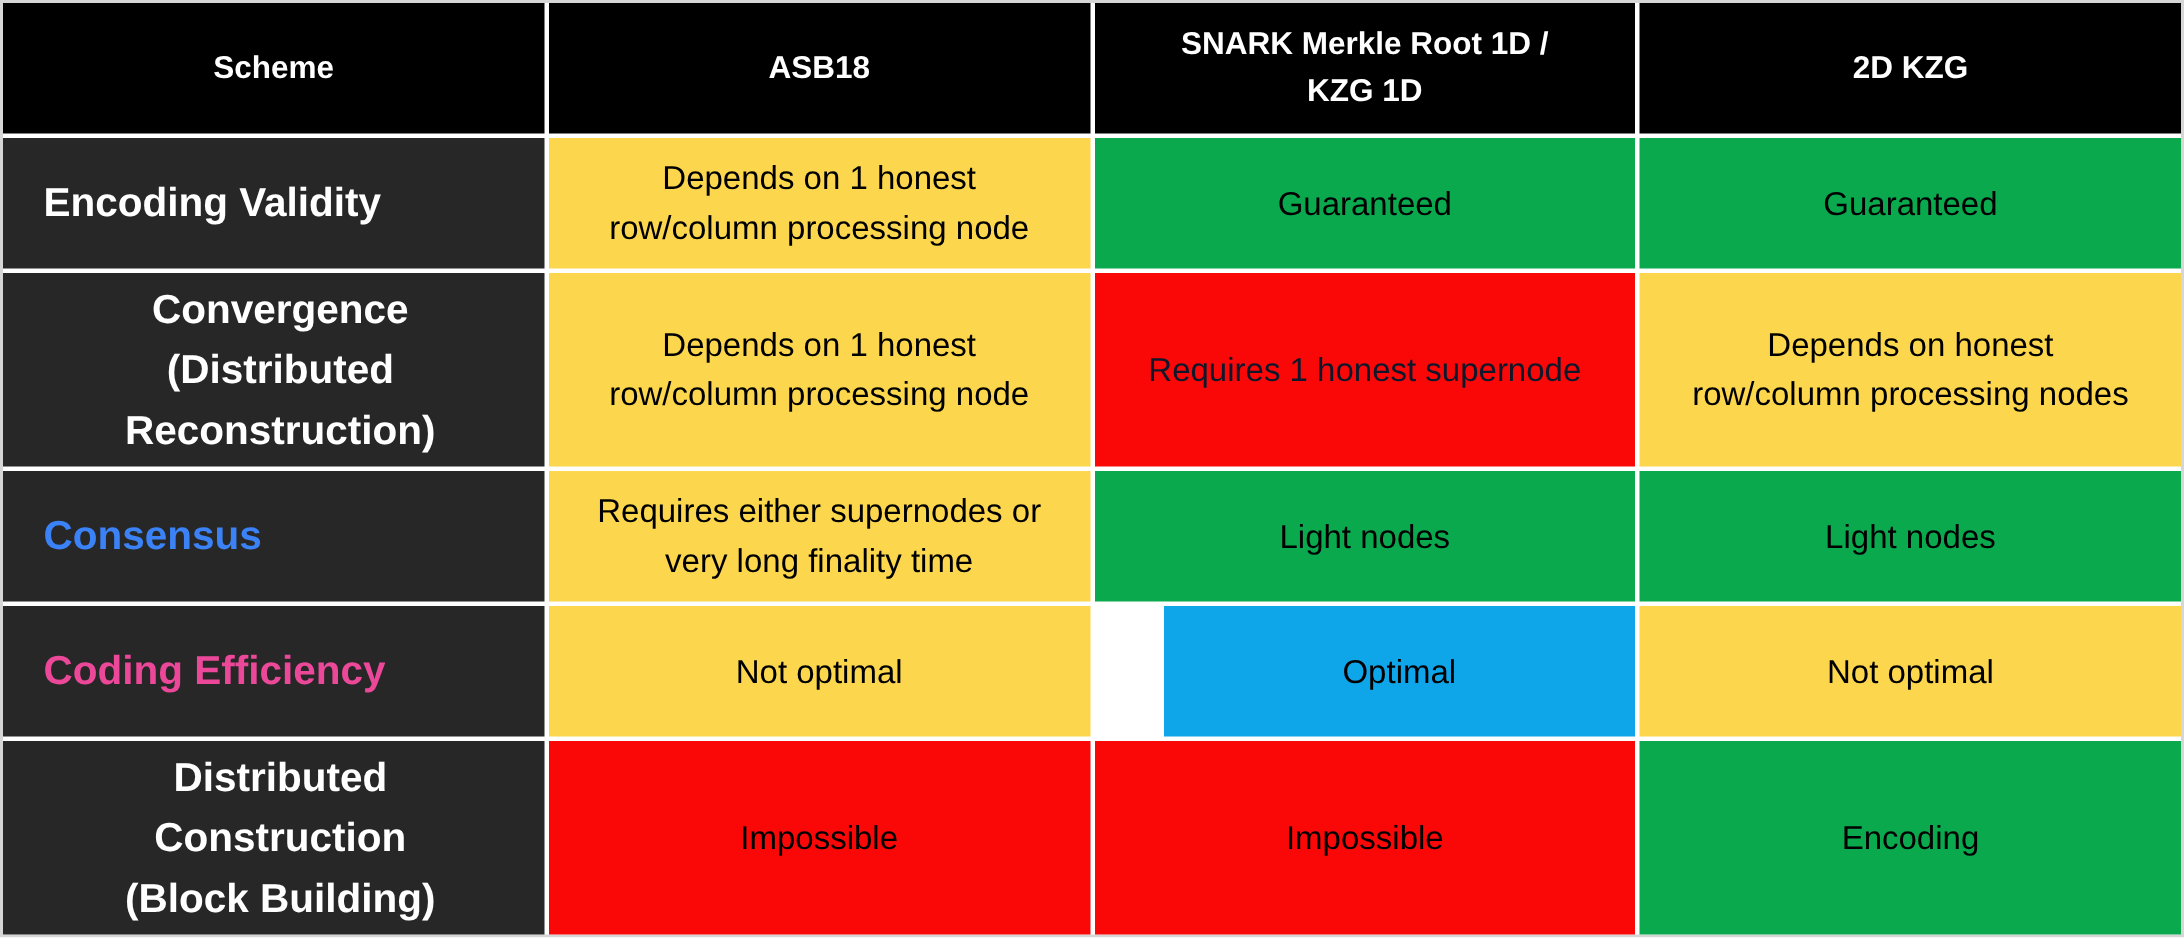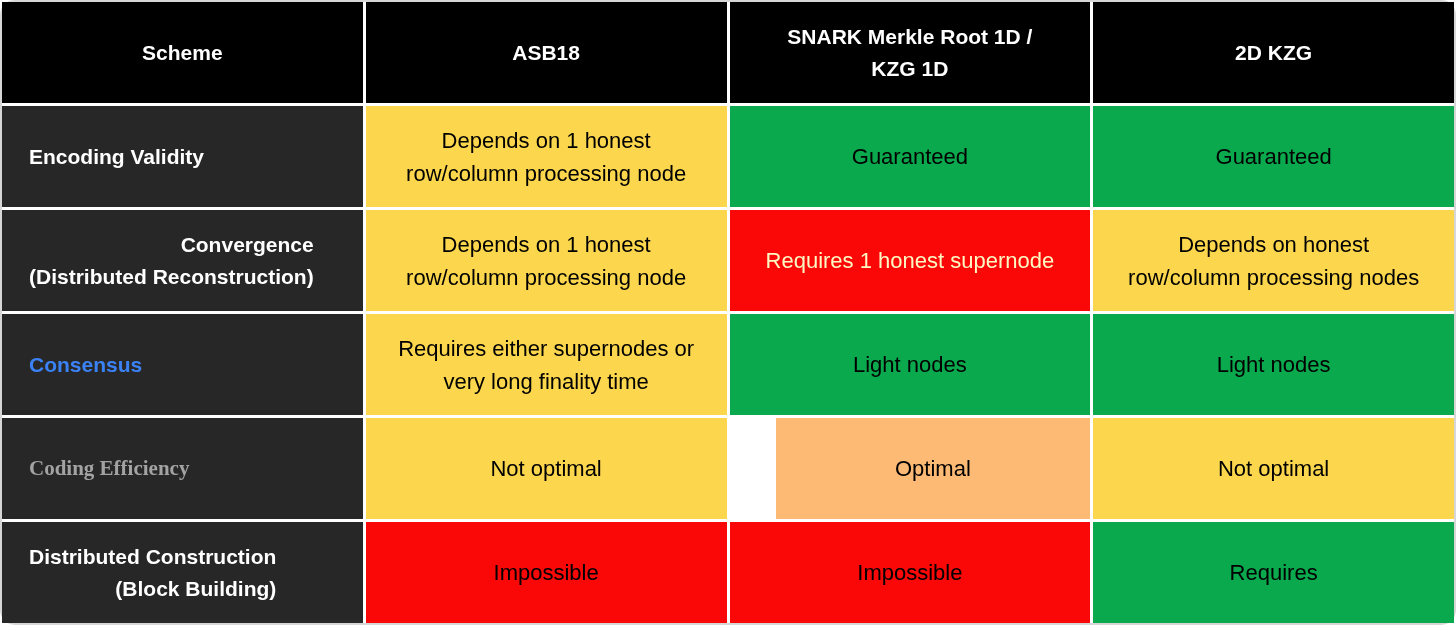--- a/index.html
+++ b/index.html
@@ -36,61 +36,61 @@
     padding: 4px 10px;
   }
   .hcell {
     color: #ffffff;
     font-weight: bold;
     font-size: 21px;
   }
   .lcell {
     color: #ffffff;
     font-weight: bold;
-    font-size: 21px;
+    font-size: 27px;
     justify-content: flex-start;
-    text-align: right;
+    text-align: center;
     padding-left: 27px;
     padding-right: 18px;
   }
   .dcell {
     color: #000000;
     font-size: 22px;
   }
 </style>
 </head>
 <body>
 
 <div class="stage">
-  <div class="table" style="background: rgb(255, 255, 255); border-color: rgb(214, 214, 214); border-radius: 15px;">
+  <div class="table" style="background: rgb(255, 255, 255); border-color: rgb(214, 214, 214);">
       <div class="cell hcell" style="background: rgb(0, 0, 0); color: rgb(255, 255, 255);">Scheme</div>
       <div class="cell hcell" style="background: rgb(0, 0, 0); color: rgb(255, 255, 255); text-align: right;">ASB18</div>
       <div class="cell hcell" style="background: rgb(0, 0, 0); color: rgb(255, 255, 255);">SNARK Merkle Root 1D /
 KZG 1D</div>
       <div class="cell hcell" style="background: rgb(0, 0, 0); color: rgb(255, 255, 255);">2D KZG</div>
       <div class="cell lcell" style="background: rgb(39, 39, 39); color: rgb(255, 255, 255);">Encoding Validity</div>
       <div class="cell dcell" style="background: rgb(252, 215, 77); color: rgb(0, 0, 0);">Depends on 1 honest
 row/column processing node</div>
       <div class="cell dcell" style="background: rgb(10, 169, 77); color: rgb(0, 0, 0);">Guaranteed</div>
       <div class="cell dcell" style="background: rgb(10, 169, 77); color: rgb(0, 0, 0);">Guaranteed</div>
       <div class="cell lcell" style="background: rgb(39, 39, 39); color: rgb(255, 255, 255);">Convergence
 (Distributed Reconstruction)</div>
       <div class="cell dcell" style="background: rgb(252, 215, 77); color: rgb(0, 0, 0);">Depends on 1 honest
 row/column processing node</div>
-      <div class="cell dcell" style="background: rgb(250, 8, 8); color: #fef9c3;">Requires 1 honest supernode</div>
+      <div class="cell dcell" style="background: rgb(250, 8, 8); color: #0f172a;">Requires 1 honest supernode</div>
       <div class="cell dcell" style="background: rgb(252, 215, 77); color: rgb(0, 0, 0);">Depends on honest
 row/column processing nodes</div>
       <div class="cell lcell" style="background: rgb(39, 39, 39); color: #3b82f6;">Consensus</div>
       <div class="cell dcell" style="background: rgb(252, 215, 77); color: rgb(0, 0, 0);">Requires either supernodes or
 very long finality time</div>
       <div class="cell dcell" style="background: rgb(10, 169, 77); color: rgb(0, 0, 0);">Light nodes</div>
       <div class="cell dcell" style="background: rgb(10, 169, 77); color: rgb(0, 0, 0);">Light nodes</div>
-      <div class="cell lcell" style="background: rgb(39, 39, 39); color: #a3a3a3; font-family: Liberation Serif, serif;">Coding Efficiency</div>
+      <div class="cell lcell" style="background: rgb(39, 39, 39); color: #ec4899;">Coding Efficiency</div>
       <div class="cell dcell" style="background: rgb(252, 215, 77); color: rgb(0, 0, 0);">Not optimal</div>
-      <div class="cell dcell" style="background: #fdba74; color: rgb(0, 0, 0); margin-left: 46px;">Optimal</div>
+      <div class="cell dcell" style="background: #0ea5e9; color: rgb(0, 0, 0); margin-left: 46px;">Optimal</div>
       <div class="cell dcell" style="background: rgb(252, 215, 77); color: rgb(0, 0, 0);">Not optimal</div>
       <div class="cell lcell" style="background: rgb(39, 39, 39); color: rgb(255, 255, 255);">Distributed Construction
 (Block Building)</div>
       <div class="cell dcell" style="background: rgb(250, 8, 8); color: rgb(0, 0, 0);">Impossible</div>
       <div class="cell dcell" style="background: rgb(250, 8, 8); color: rgb(0, 0, 0);">Impossible</div>
-      <div class="cell dcell" style="background: rgb(10, 169, 77); color: rgb(0, 0, 0);">Requires</div>
+      <div class="cell dcell" style="background: rgb(10, 169, 77); color: rgb(0, 0, 0);">Encoding</div>
     </div>
 </div>
 
 </body></html>

